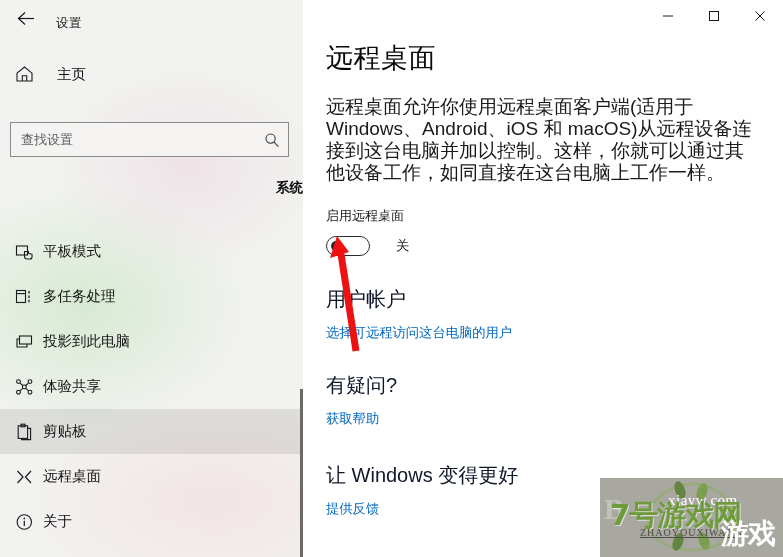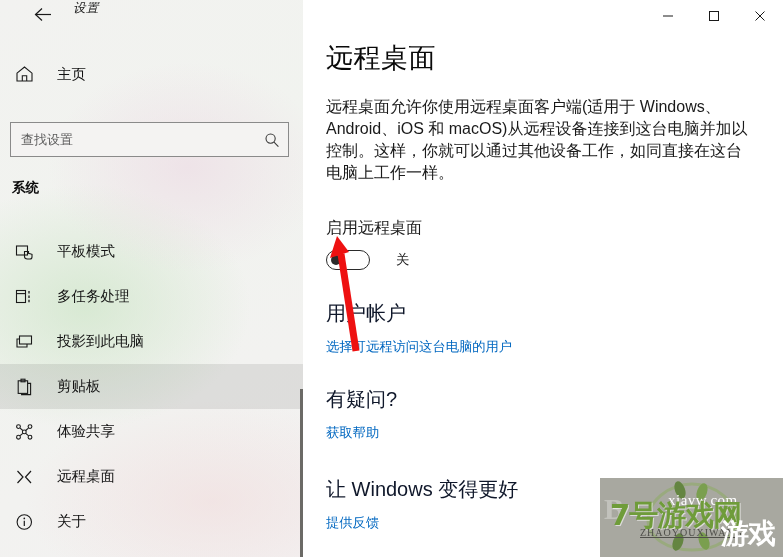--- a/index.html
+++ b/index.html
@@ -34,24 +34,23 @@
       radial-gradient(ellipse 200px 150px at 62% 30%, rgba(236,214,226,0.55), rgba(236,214,226,0) 70%),
       radial-gradient(ellipse 230px 170px at 28% 55%, rgba(205,229,199,0.70), rgba(205,229,199,0) 72%),
       radial-gradient(ellipse 260px 140px at 70% 90%, rgba(240,218,218,0.55), rgba(240,218,218,0) 72%),
       linear-gradient(150deg, #f2f2f0 0%, #f1f3ef 40%, #f3f1f1 100%);
     overflow: hidden;
   }
 
   .titlebar-left {
     height: 32px;
     display: flex;
-    align-items: flex-start;
-    padding-left: 28px;
+    align-items: flex-end;
+    padding-left: 11px;
     box-sizing: border-box;
-    font-style: italic;
   }
   .back-btn {
     width: 30px;
     height: 28px;
     display: flex;
     align-items: center;
     justify-content: center;
     cursor: default;
   }
   .back-btn svg { display: block; }
@@ -117,20 +116,21 @@
     display: flex;
     pointer-events: none;
   }
 
   .group-title {
     font-size: 13.5px;
     font-weight: bold;
     color: #0d0d0d;
     margin: 22px 0 0 12px;
     white-space: nowrap;
+    text-align: right;
   }
 
   .nav-list {
     margin-top: 32px;
   }
   .nav-item {
     display: flex;
     align-items: center;
     height: 45px;
     padding-left: 9px;
@@ -144,21 +144,21 @@
   .nav-item .ico {
     width: 30px;
     flex: 0 0 30px;
     display: flex;
     align-items: center;
     justify-content: center;
   }
   .nav-item .lbl {
     font-size: 14.5px;
     color: #141414;
-    margin-left: 18px;
+    margin-left: 4px;
     white-space: nowrap;
   }
 
   .sb-track {
     position: absolute;
     right: 0px;
     top: 0;
     width: 4px;
     height: 557px;
     background: transparent;
@@ -203,30 +203,30 @@
   }
   .page-title {
     font-size: 27px;
     font-weight: normal;
     color: #0a0a0a;
     margin: 0;
     letter-spacing: 0.5px;
     line-height: 1.1;
   }
   .desc {
-    font-size: 16px;
+    font-size: 19px;
     line-height: 22px;
     color: #1a1a1a;
     margin: 22px 0 0 0;
     max-width: 428px;
   }
   .field-label {
-    font-size: 16px;
+    font-size: 13px;
     color: #1a1a1a;
-    margin-top: 34px;
+    margin-top: 23px;
   }
   .toggle-row {
     display: flex;
     align-items: center;
     margin-top: 11px;
   }
   .toggle {
     width: 44px;
     height: 20px;
     border: 1.6px solid #2b2b2b;
@@ -425,46 +425,46 @@
       <div class="nav-item">
         <span class="ico">
           <svg width="19" height="18" viewBox="0 0 19 18">
             <rect x="4.5" y="3" width="12" height="8" fill="none" stroke="#1a1a1a" stroke-width="1.1"></rect>
             <path d="M4.5 6 L2 6 L2 14 L12 14 L12 11" fill="none" stroke="#1a1a1a" stroke-width="1.1"></path>
           </svg>
         </span>
         <span class="lbl">投影到此电脑</span>
       </div>
 
-      <div class="nav-item selected">
-        <span class="ico">
-          <svg width="19" height="18" viewBox="0 0 19 18">
-            <rect x="3.2" y="2.8" width="9.4" height="12.6" fill="none" stroke="#1a1a1a" stroke-width="1.1"></rect>
-            <rect x="6" y="1.2" width="4" height="2.6" fill="none" stroke="#1a1a1a" stroke-width="1.1"></rect>
-            <path d="M12.6 5.4 L15.6 5.4 L15.6 16.6 L6.6 16.6 L6.6 15.4" fill="none" stroke="#1a1a1a" stroke-width="1.1"></path>
-          </svg>
-        </span>
-        <span class="lbl">剪贴板</span>
-      </div>
-
       <div class="nav-item">
         <span class="ico">
           <svg width="19" height="18" viewBox="0 0 19 18">
             <circle cx="3.5" cy="3.6" r="1.9" fill="none" stroke="#1a1a1a" stroke-width="1.1"></circle>
             <circle cx="15" cy="3.6" r="1.9" fill="none" stroke="#1a1a1a" stroke-width="1.1"></circle>
             <circle cx="3.5" cy="14.2" r="1.9" fill="none" stroke="#1a1a1a" stroke-width="1.1"></circle>
             <circle cx="15" cy="14.2" r="1.9" fill="none" stroke="#1a1a1a" stroke-width="1.1"></circle>
             <circle cx="9.3" cy="8.9" r="1.9" fill="none" stroke="#1a1a1a" stroke-width="1.1"></circle>
             <line x1="5.1" y1="5.1" x2="7.8" y2="7.5" stroke="#1a1a1a" stroke-width="1.1"></line>
             <line x1="13.4" y1="5.1" x2="10.7" y2="7.5" stroke="#1a1a1a" stroke-width="1.1"></line>
             <line x1="5.1" y1="12.7" x2="7.8" y2="10.3" stroke="#1a1a1a" stroke-width="1.1"></line>
             <line x1="13.4" y1="12.7" x2="10.7" y2="10.3" stroke="#1a1a1a" stroke-width="1.1"></line>
           </svg>
         </span>
         <span class="lbl">体验共享</span>
+      </div>
+
+      <div class="nav-item selected">
+        <span class="ico">
+          <svg width="19" height="18" viewBox="0 0 19 18">
+            <rect x="3.2" y="2.8" width="9.4" height="12.6" fill="none" stroke="#1a1a1a" stroke-width="1.1"></rect>
+            <rect x="6" y="1.2" width="4" height="2.6" fill="none" stroke="#1a1a1a" stroke-width="1.1"></rect>
+            <path d="M12.6 5.4 L15.6 5.4 L15.6 16.6 L6.6 16.6 L6.6 15.4" fill="none" stroke="#1a1a1a" stroke-width="1.1"></path>
+          </svg>
+        </span>
+        <span class="lbl">剪贴板</span>
       </div>
 
       <div class="nav-item">
         <span class="ico">
           <svg width="19" height="18" viewBox="0 0 19 18">
             <path d="M2.5 3 L8 9 L2.5 15" fill="none" stroke="#1a1a1a" stroke-width="1.2"></path>
             <path d="M16 3 L10.5 9 L16 15" fill="none" stroke="#1a1a1a" stroke-width="1.2"></path>
           </svg>
         </span>
         <span class="lbl">远程桌面</span>

